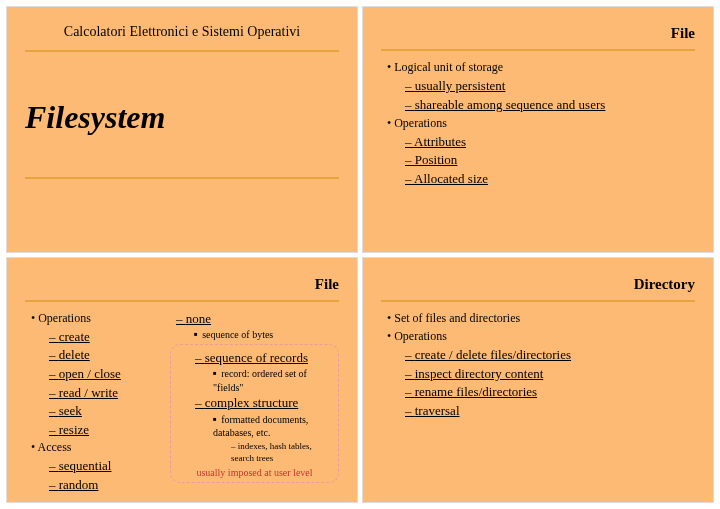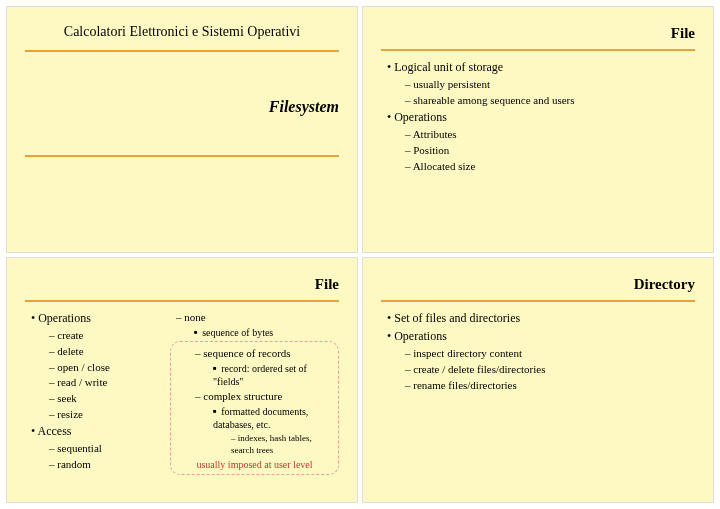--- a/index.html
+++ b/index.html
@@ -9,21 +9,21 @@
     width: 720px;
     height: 509px;
     display: grid;
     grid-template-columns: 1fr 1fr;
     grid-template-rows: 1fr 1fr;
     gap: 4px;
     padding: 6px;
   }
   .slide {
     border: 1px solid #ddd;
-    background: #fef9c3;
+    background: #fdba74;
     padding: 10px 18px 8px 18px;
     font-size: 12px;
     line-height: 1.35;
     position: relative;
     overflow: hidden;
   }
   .slide-header {
     text-align: right;
     font-size: 15px;
     font-weight: bold;
@@ -33,33 +33,33 @@
     text-align: center;
     font-size: 14px;
     padding: 6px 0 6px 0;
   }
   .rule {
     border: none;
     border-top: 2px solid #e8a33d;
     margin: 2px 0 8px 0;
   }
   .big-title {
-    text-align: right;
+    text-align: left;
     font-style: italic;
-    font-size: 16px;
+    font-size: 32px;
     font-weight: bold;
     padding: 36px 0 36px 0;
   }
   ul { list-style: none; padding-left: 0; }
   .lvl1 { padding-left: 6px; }
   .lvl1 > li::before { content: "• "; }
   .lvl1 > li { margin-bottom: 2px; }
   .lvl2 { padding-left: 18px; }
   .lvl2 > li::before { content: "– "; }
-  .lvl2 > li { font-size: 11px; margin-bottom: 1px; }
+  .lvl2 > li { font-size: 13px; margin-bottom: 1px; text-decoration: underline; }
   .lvl3 { padding-left: 18px; }
   .lvl3 > li::before { content: "■ "; font-size: 6px; vertical-align: 2px; padding-right: 3px; }
   .lvl3 > li { font-size: 10px; }
   .lvl4 { padding-left: 18px; }
   .lvl4 > li::before { content: "– "; }
   .lvl4 > li { font-size: 9px; }
   .cols { display: flex; gap: 14px; }
   .col { flex: 1; }
   .attr-cols { display: flex; gap: 24px; }
   .callout {
@@ -157,18 +157,19 @@
   </div>
 </div>
 
 <div class="slide">
   <div class="slide-header">Directory</div>
   <hr class="rule">
   <ul class="lvl1">
     <li>Set of files and directories</li>
     <li>Operations</li>
     <ul class="lvl2">
+      <li>create / delete files/directories</li>
       <li>inspect directory content</li>
-      <li>create / delete files/directories</li>
       <li>rename files/directories</li>
+      <li>traversal</li>
     </ul>
   </ul>
 </div>
 
 </body></html>

